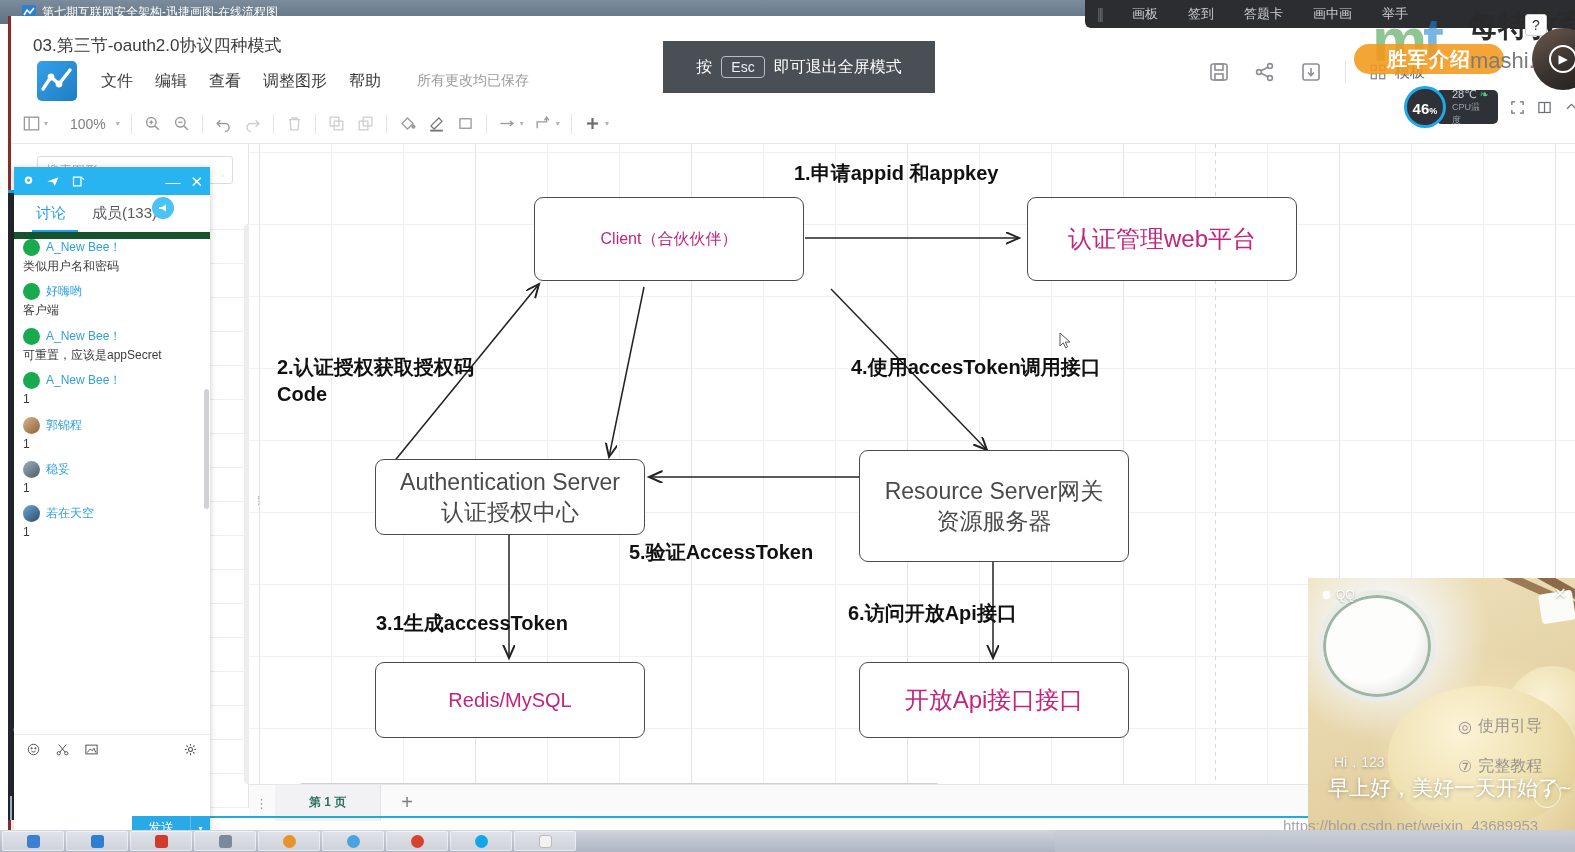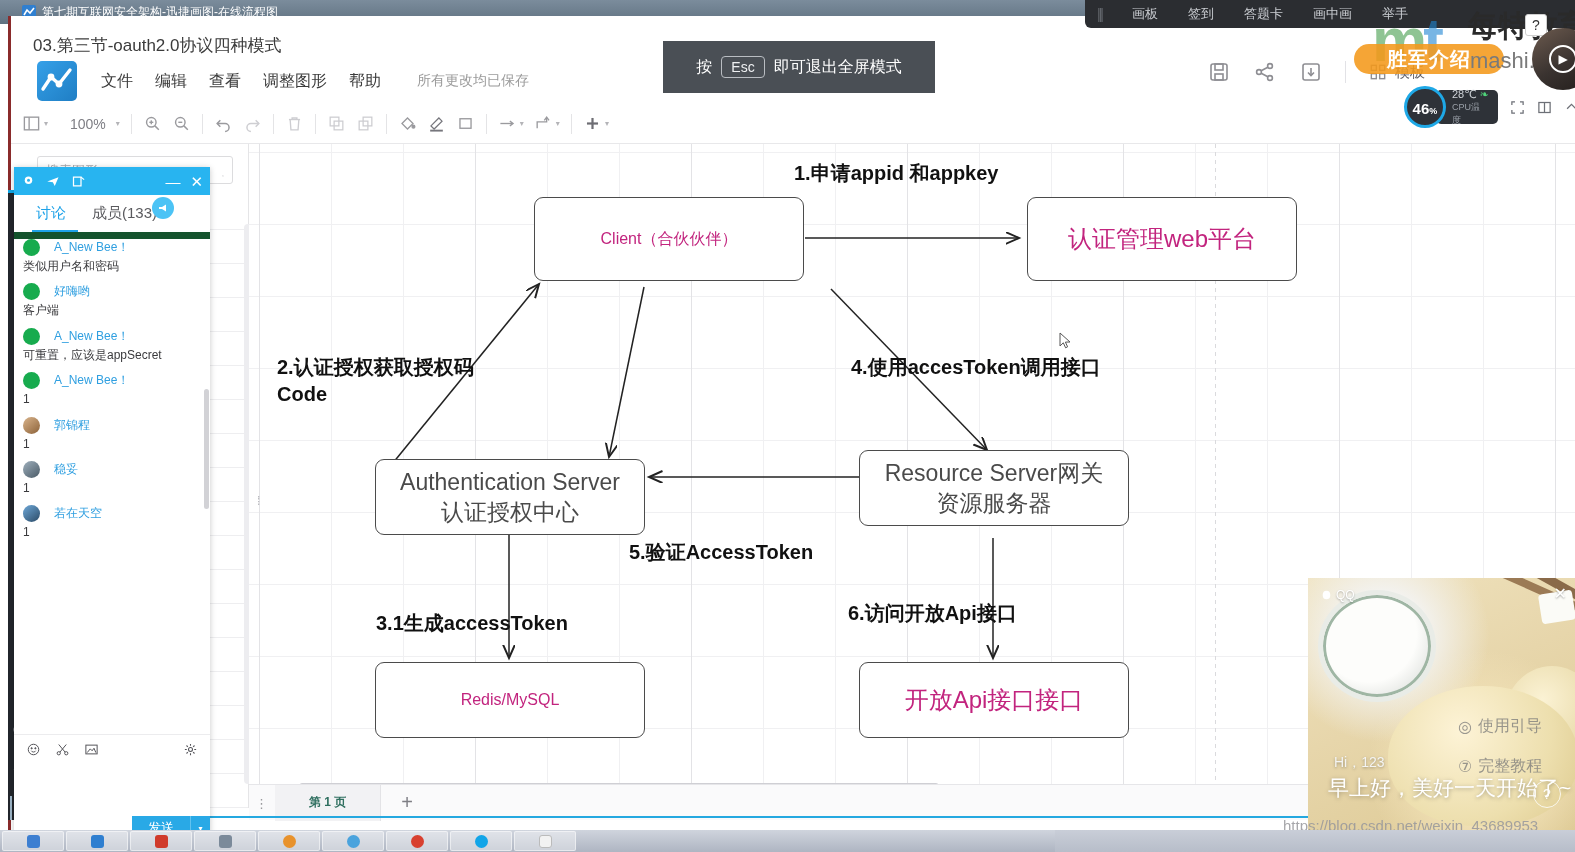--- a/index.html
+++ b/index.html
@@ -276,21 +276,21 @@
   .qq-tab.active::after {
     content: ""; position: absolute; bottom: 0; left: 18px; width: 46px; height: 2px; background: #1ea2e8;
   }
   .qq-megaphone {
     position: absolute; right: 36px; top: 2px; width: 22px; height: 22px;
     border-radius: 50%; background: #4cc3f5; color: #fff; font-size: 11px;
     display: flex; align-items: center; justify-content: center;
   }
   .qq-msgs { position: absolute; left: 0; right: 0; top: 72px; bottom: 108px; padding: 0 9px; overflow: hidden; }
   .qq-msg { margin-bottom: 8px; }
-  .qq-who { display: flex; align-items: center; gap: 14px; }
+  .qq-who { display: flex; align-items: center; gap: 6px; }
   .qq-av { width: 17px; height: 17px; border-radius: 50%; background: #17ab4e; flex: none;
            display:flex; align-items:center; justify-content:center; }
   .qq-av.photo1 { background: linear-gradient(140deg,#d9b48c,#8c6239); }
   .qq-av.photo2 { background: linear-gradient(140deg,#9fb0bd,#4a5a66); }
   .qq-av.photo3 { background: linear-gradient(140deg,#6ea8d8,#2b4a66); }
   .qq-name { font-size: 12px; color: #2f9fe0; }
   .qq-text { font-size: 12px; color: #3a3a3d; margin-top: 2px; line-height: 1.45;
              word-break: break-all; }
   .qq-scroll { position: absolute; right: 1px; top: 150px; width: 5px; height: 120px;
                background: #d2d2d6; border-radius: 3px; }
@@ -635,27 +635,27 @@
 
         <div class="node pink" style="left:778px;top:53px;width:270px;height:84px">
           <div class="lbl" style="font-size:24px">认证管理web平台</div>
         </div>
 
         <div class="node gray" style="left:126px;top:315px;width:270px;height:76px">
           <div class="lbl" style="font-size:23px">Authentication Server</div>
           <div class="lbl" style="font-size:23px">认证授权中心</div>
         </div>
 
-        <div class="node gray" style="left:610px;top:306px;width:270px;height:76px">
+        <div class="node gray" style="left:610px;top:306px;width:270px;height:112px">
           <div class="lbl" style="font-size:23px">Resource Server网关</div>
           <div class="lbl" style="font-size:23px">资源服务器</div>
         </div>
 
         <div class="node pink" style="left:126px;top:518px;width:270px;height:76px">
-          <div class="lbl" style="font-size:16px">Redis/MySQL</div>
+          <div class="lbl" style="font-size:20px">Redis/MySQL</div>
         </div>
 
         <div class="node pink" style="left:610px;top:518px;width:270px;height:76px">
           <div class="lbl" style="font-size:24px">开放Api接口接口</div>
         </div>
 
         <div class="step-label" style="left:545px;top:16px">
           <div>1.申请appid 和appkey</div>
         </div>
         <div class="step-label" style="left:28px;top:210px">

